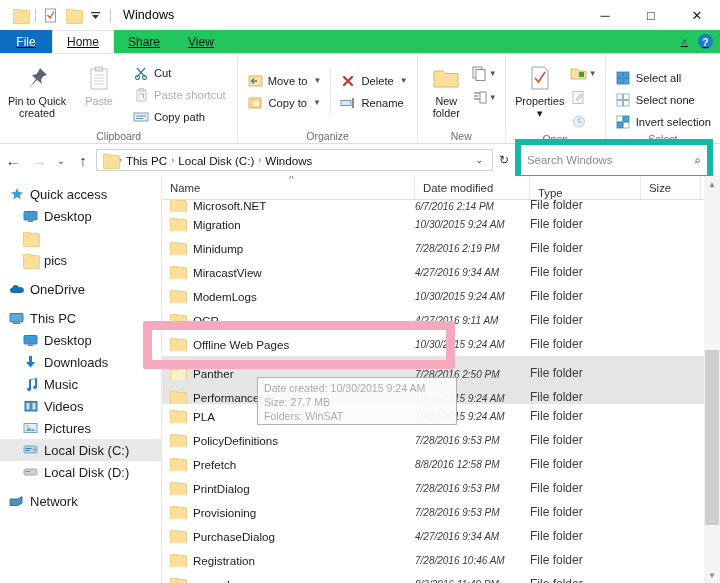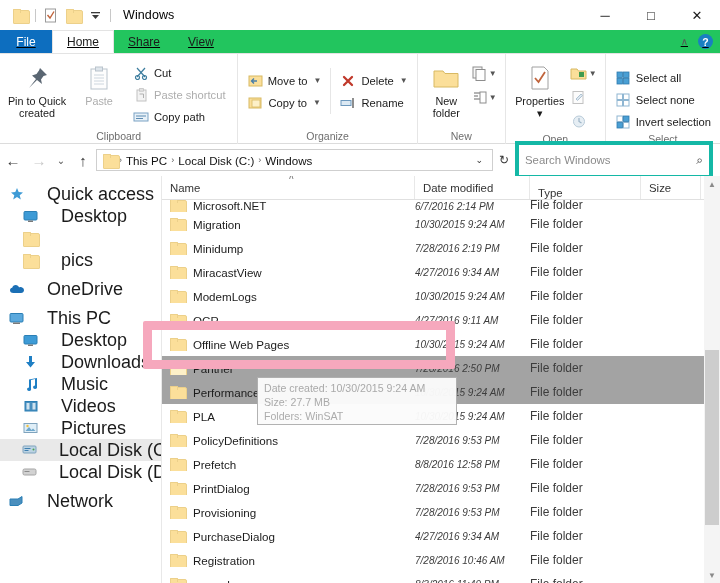--- a/index.html
+++ b/index.html
@@ -114,36 +114,36 @@
   .addrbox {
     flex: 1; height: 22px; border: 1px solid #cfcfcf; background: #fff;
     display: flex; align-items: center; padding: 0 4px; margin-right: 0px;
     min-width: 0;
   }
   .crumb { font-size: 11.6px; color: #111; padding: 0 3px; white-space: nowrap; }
   .crumb-sep { font-size: 9px; color: #555; padding: 0 1px; }
   .addr-drop { margin-left: auto; font-size: 9px; color: #333; padding: 0 5px; }
   .refresh { width: 22px; text-align: center; font-size: 12px; color: #333; }
   .searchbox {
-    width: 198px; height: 22px; border: 4px solid #14b8a6; background: #fff;
+    width: 198px; height: 22px; border: 6px solid #14b8a6; background: #fff;
     display: flex; align-items: center; padding: 15px 6px; margin-right: 7px;
   }
   .searchbox .ph { font-size: 11.4px; color: #8a8a8a; }
   .searchbox .mag { margin-left: auto; font-size: 12px; color: #444; }
 
   
   .main { position: absolute; top: 176px; left: 0; width: 720px; height: 407px; display: flex; }
 
   .navpane {
     width: 162px; height: 407px; background: #fff; position: relative;
     overflow: hidden; border-right: 1px solid #e8e8e8;
   }
   .nav-item {
-    display: flex; align-items: center; height: 22px; font-size: 18px; color: #1b1b1b;
-    padding-left: 8px; gap: 22px; white-space: nowrap;
+    display: flex; align-items: center; height: 22px; font-size: 13px; color: #1b1b1b;
+    padding-left: 8px; gap: 5px; white-space: nowrap;
   }
   .nav-item.lvl1 { padding-left: 22px; }
   .nav-item.selected { background: #e9e9e9; }
   .nav-item .nico { width: 17px; height: 16px; display: flex; align-items: center; justify-content: center; }
   .nav-gap { height: 7px; }
 
   
   .listpane { flex: 1; height: 407px; position: relative; background: #fff; overflow: hidden; }
   .colheader {
     display: flex; height: 24px; align-items: stretch;
@@ -160,21 +160,21 @@
   .sortmark {
     position: absolute; top: -5px; left: 50%; font-size: 9px; color: #7a7a7a;
   }
   .colhead-chev { flex: 1; display: flex; align-items: center; justify-content: center;
                   font-size: 10px; color: #333; }
 
   .rows { position: absolute; top: 24px; left: 0; right: 0; bottom: 0; overflow: hidden; }
   .row {
     display: flex; height: 24px; align-items: center; font-size: 11.6px; color: #1b1b1b;
   }
-  .row.sel { background: #a3a3a3; }
+  .row.sel { background: #e5e5e5; align-items: flex-end; }
   .row .c-name { width: 253px; display: flex; align-items: center; gap: 8px; padding-left: 8px;
                  white-space: nowrap; overflow: hidden; }
   .row .c-date { width: 115px; color: #3c3c3c; font-size: 10px; white-space: nowrap; font-style: italic; }
   .row .c-type { width: 111px; color: #3c3c3c; font-size: 12px; white-space: nowrap; }
   .row .c-size { width: 60px; }
   .row.partial { height: 12px; overflow: hidden; align-items: flex-end; }
 
   
   .folder {
     width: 15px; height: 13px; position: relative; flex: 0 0 15px;

